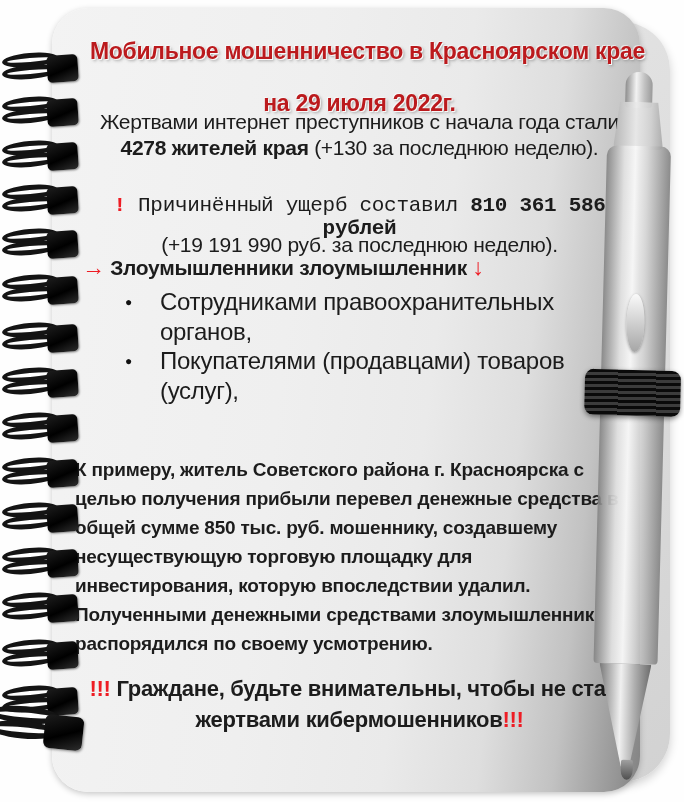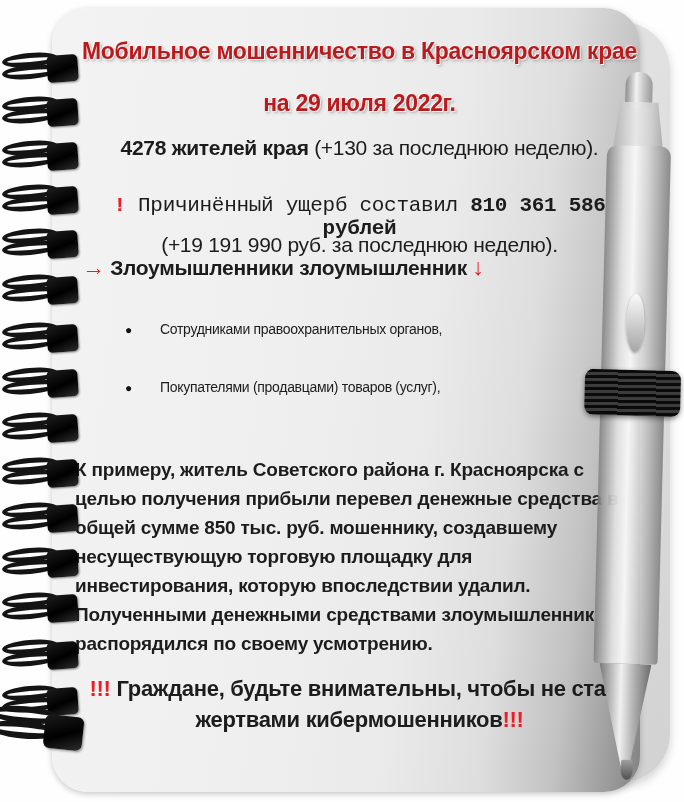--- a/index.html
+++ b/index.html
@@ -22,40 +22,40 @@
     box-shadow:0 2px 6px rgba(0,0,0,.22);
   }
   .page-content { position:absolute; inset:0; color:#1c1c1c; }
 
   .centered { position:absolute; left:30px; width:555px; text-align:center; }
 
   .title-line {
     font-weight:bold; font-size:23px; color:#bb1a1d; letter-spacing:-0.3px;
     text-shadow:1px 1px 0 rgba(255,255,255,.9), -1px -1px 0 rgba(255,255,255,.55), 2px 2px 3px rgba(110,110,110,.55);
   }
-  .t1 { top:30px; }
+  .t1 { top:30px;margin-left:8px; }
   .t2 { top:64px;margin-top:18px; }
 
   .body-line { font-size:21px; letter-spacing:-0.3px; }
   .intro    { top:102px; }
   .victims  { top:128px; }
   .damage1  { top:186px;font-family:Liberation Mono, monospace; }
   .damage2  { top:225px; }
 
   .bold { font-weight:bold; }
   .red  { color:#ee1c24; }
 
   .imp-heading {
     position:absolute; left:30px; top:246px; font-size:21px; font-weight:bold; letter-spacing:-0.3px;
   }
   .imp-heading .arrow { color:#ee1c24; font-weight:bold; font-size:23px; }
 
   ul.bullets { position:absolute; left:30px; top:279px; width:530px; list-style:none; }
   ul.bullets li {
-    position:relative; font-size:14px; line-height:29.5px; padding-left:78px; letter-spacing:-0.3px;margin-top:28px;
+    position:relative; font-size:24px; line-height:29.5px; padding-left:78px; letter-spacing:-0.3px;
   }
   ul.bullets li::before {
     content:"●"; position:absolute; left:43px; top:1px; font-size:12px; color:#111;
   }
 
   .example {
     position:absolute; left:23px; top:447px; width:548px;
     font-size:19px; font-weight:bold; line-height:29px; letter-spacing:-0.2px;
   }
 
@@ -122,20 +122,21 @@
 <div class="stage">
 
   <div class="back-cover"></div>
 
   <div class="page">
     <div class="page-content">
 
       <div class="centered title-line t1">Мобильное мошенничество в Красноярском крае</div>
       <div class="centered title-line t2">на 29 июля 2022г.</div>
 
+      <div class="centered body-line intro">Жертвами интернет преступников с начала года стали</div>
 
       <div class="centered body-line victims">
         <span class="bold">4278 жителей края</span><span> (+130 за последнюю неделю).</span>
       </div>
 
       <div class="centered body-line damage1">
         <span class="red bold">!</span><span> Причинённый ущерб составил </span><span class="bold">810 361 586 рублей</span>
       </div>
 
       <div class="centered body-line damage2">(+19 191 990 руб. за последнюю неделю).</div>

